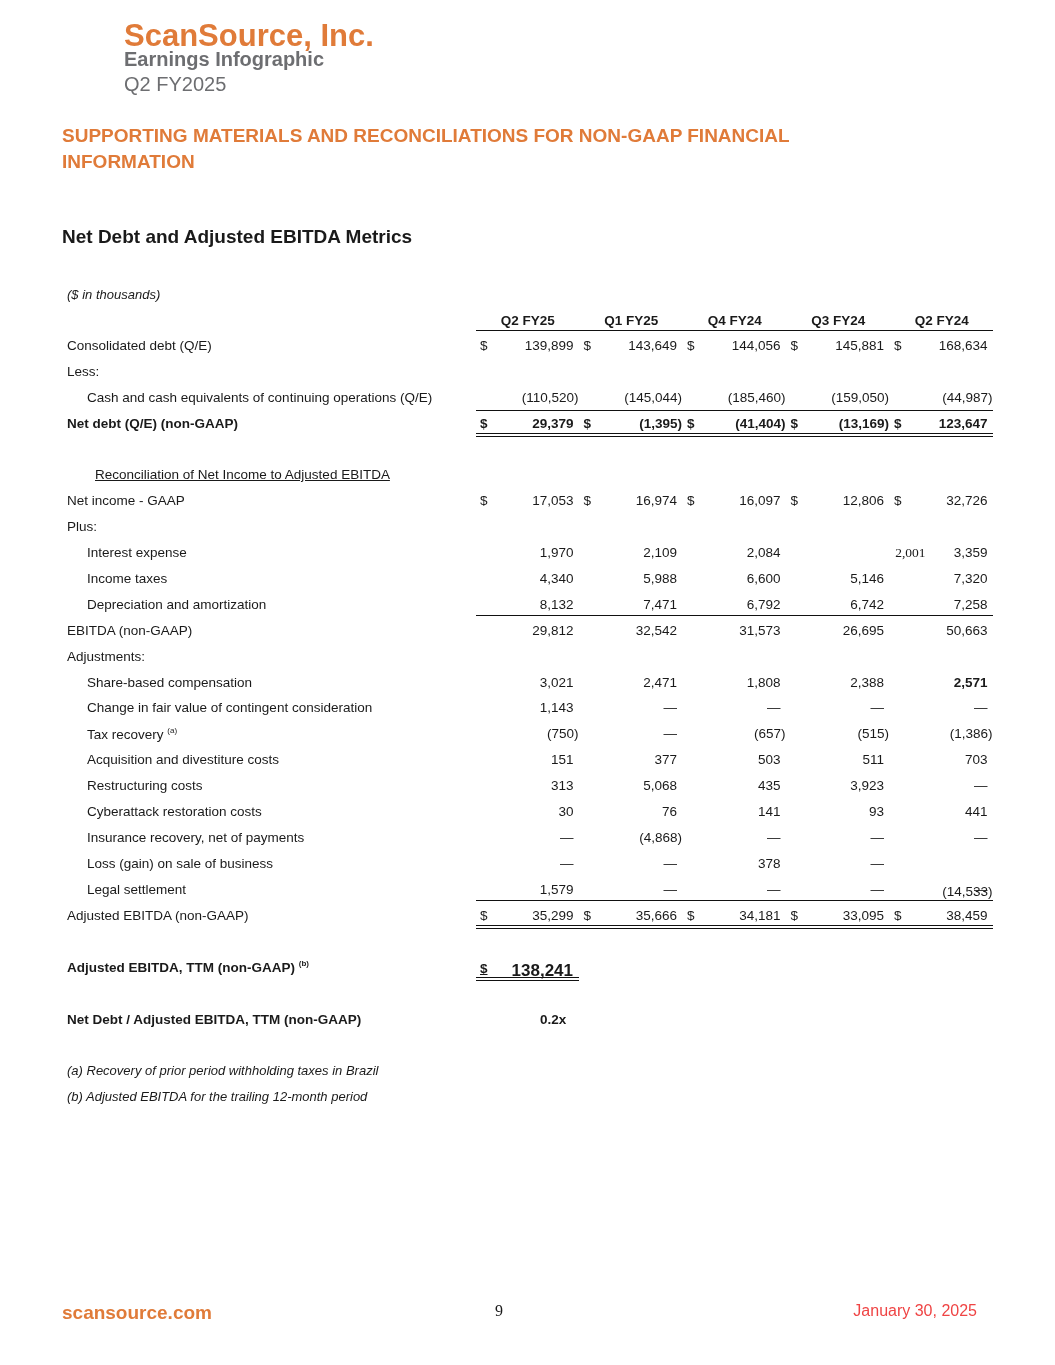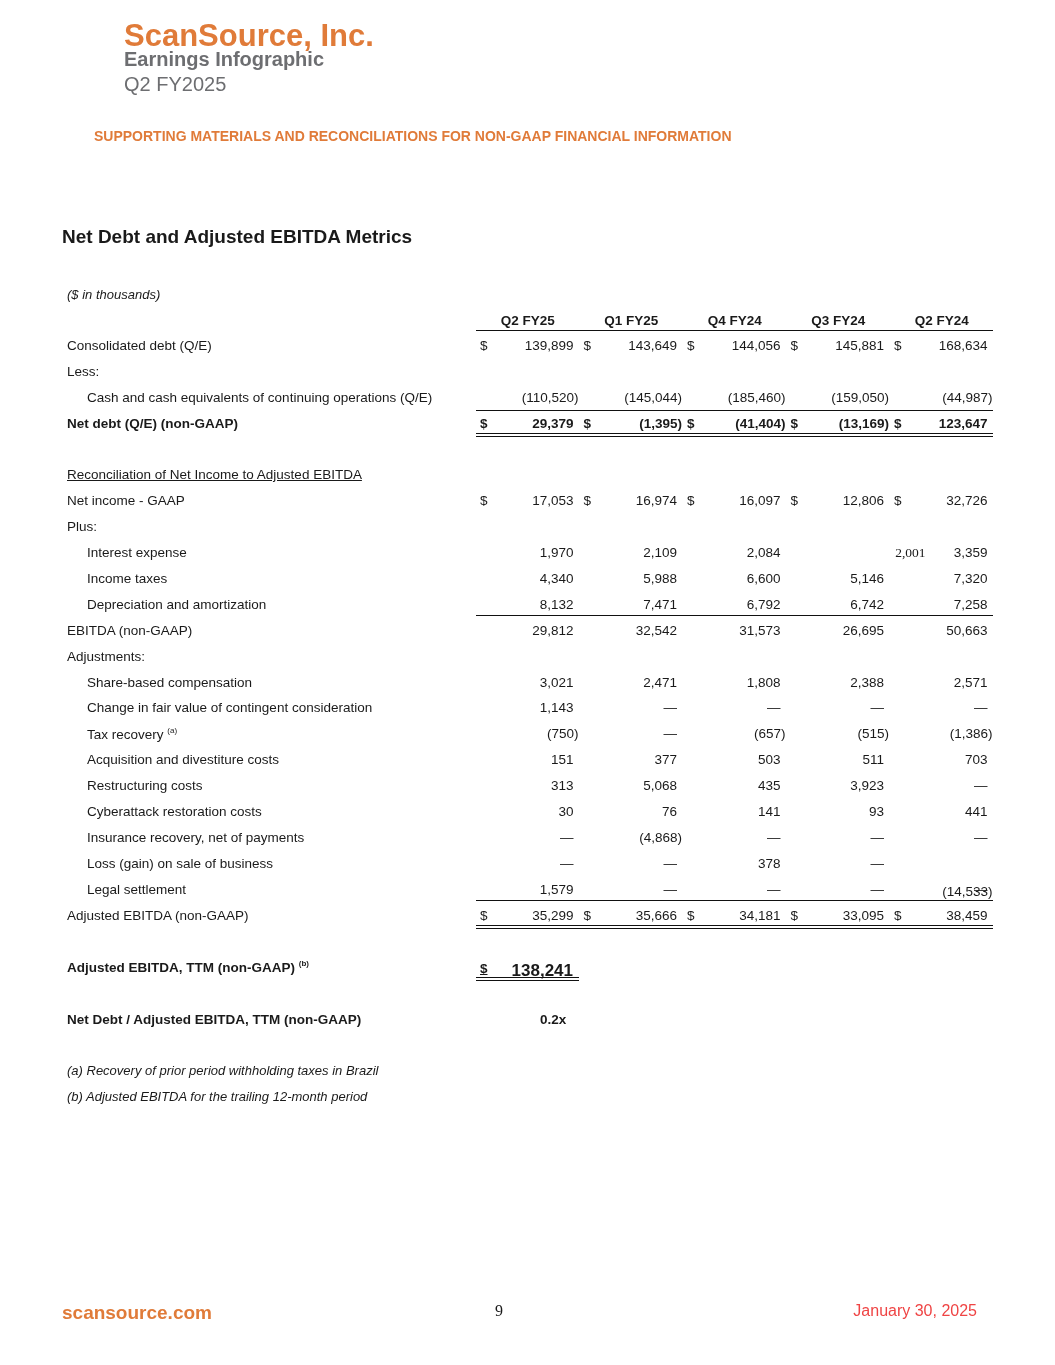--- a/index.html
+++ b/index.html
@@ -1,29 +1,29 @@
 <!DOCTYPE html>
 <html><head>
 <meta charset="utf-8">
 <style>
   html, body { margin: 0; padding: 0; background: #ffffff; }
   body { width: 1055px; height: 1365px; position: relative; font-family: "Liberation Sans", sans-serif; color: #1a1a1a; overflow: hidden; }
   .hdr-company { position: absolute; left: 124px; top: 18px; font-size: 31px; font-weight: bold; color: #e07b39; }
   .hdr-sub { position: absolute; left: 124px; top: 48px; font-size: 20px; font-weight: bold; color: #6d6e71; }
   .hdr-period { position: absolute; left: 124px; top: 73px; font-size: 20px; color: #6d6e71; }
-  .section-title { position: absolute; left: 62px; top: 123px; width: 860px; font-size: 14px; line-height: 26px; font-weight: bold; color: #e07b39; margin-left: 32px; }
+  .section-title { position: absolute; left: 62px; top: 123px; width: 860px; font-size: 19px; line-height: 26px; font-weight: bold; color: #e07b39; }
   .sub-title { position: absolute; left: 62px; top: 226px; font-size: 19px; font-weight: bold; color: #1a1a1a; }
   .units { position: absolute; left: 67px; top: 287px; font-size: 13px; font-style: italic; }
 
   .tbl { position: absolute; left: 62px; top: 309px; width: 934px; }
   .row { position: relative; height: 25.9px; font-size: 13.5px; }
   .row .label { position: absolute; left: 5px; top: 5px; white-space: nowrap; }
   .row .label.indent { left: 25px; }
   .row.bold { font-weight: bold; }
-  .row .label.u { text-decoration: underline; }
+  .row .label.u { text-decoration: underline; margin-left: 28px; }
   .cell { position: absolute; top: 5px; width: 103.5px; height: 20px; }
   .cell .cur { position: absolute; left: 4px; top: 0; }
   .cell .val { position: absolute; right: 6px; top: 0; white-space: nowrap; }
   .cell .val.neg { right: 1px; }
   .cell .val.dash { right: 6px; }
   .hcell { position: absolute; top: 4px; width: 103.5px; text-align: center; font-weight: bold; font-size: 13.5px; }
   .rule { position: absolute; left: 414px; width: 517px; height: 0; border-top: 1.5px solid #111; }
   .dbl { position: absolute; height: 2px; border-top: 1.5px solid #111; border-bottom: 1.5px solid #111; }
   sup { font-size: 8px; vertical-align: 6px; }
 
@@ -232,21 +232,21 @@
         </div>
         <div class="cell" style="left: 517.5px;">
           <span class="val">2,471</span>
         </div>
         <div class="cell" style="left: 621px;">
           <span class="val">1,808</span>
         </div>
         <div class="cell" style="left: 724.5px;">
           <span class="val">2,388</span>
         </div>
-        <div class="cell" style="left: 828px;">
+        <div class="cell" style="left: 828px; font-weight: bold;">
           <span class="val">2,571</span>
         </div>
       </div>
       <div class="row">
         <span class="label indent"><span>Change in fair value of contingent consideration</span></span>
         <div class="cell" style="left: 414px;">
           <span class="val">1,143</span>
         </div>
         <div class="cell" style="left: 517.5px;">
           <span class="val dash">—</span>

